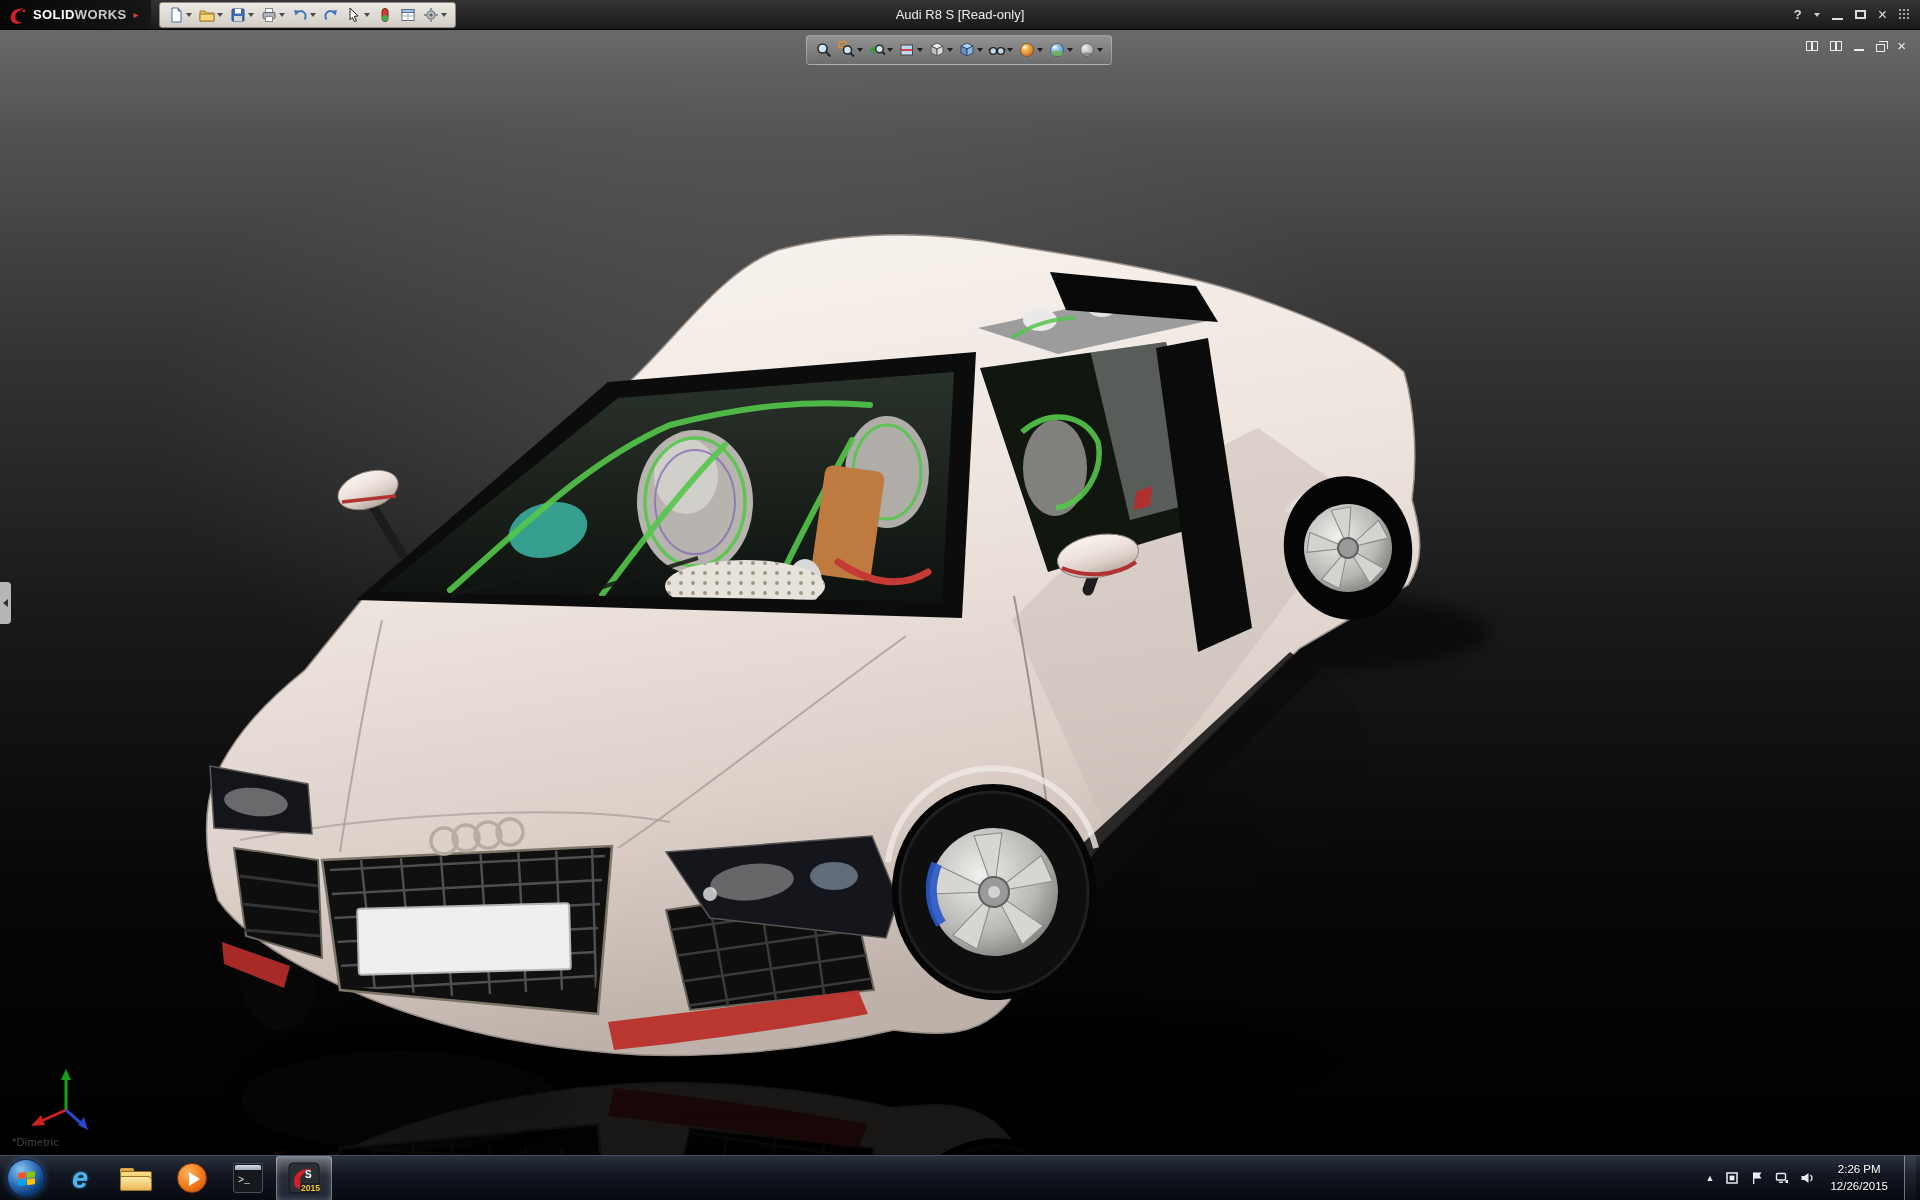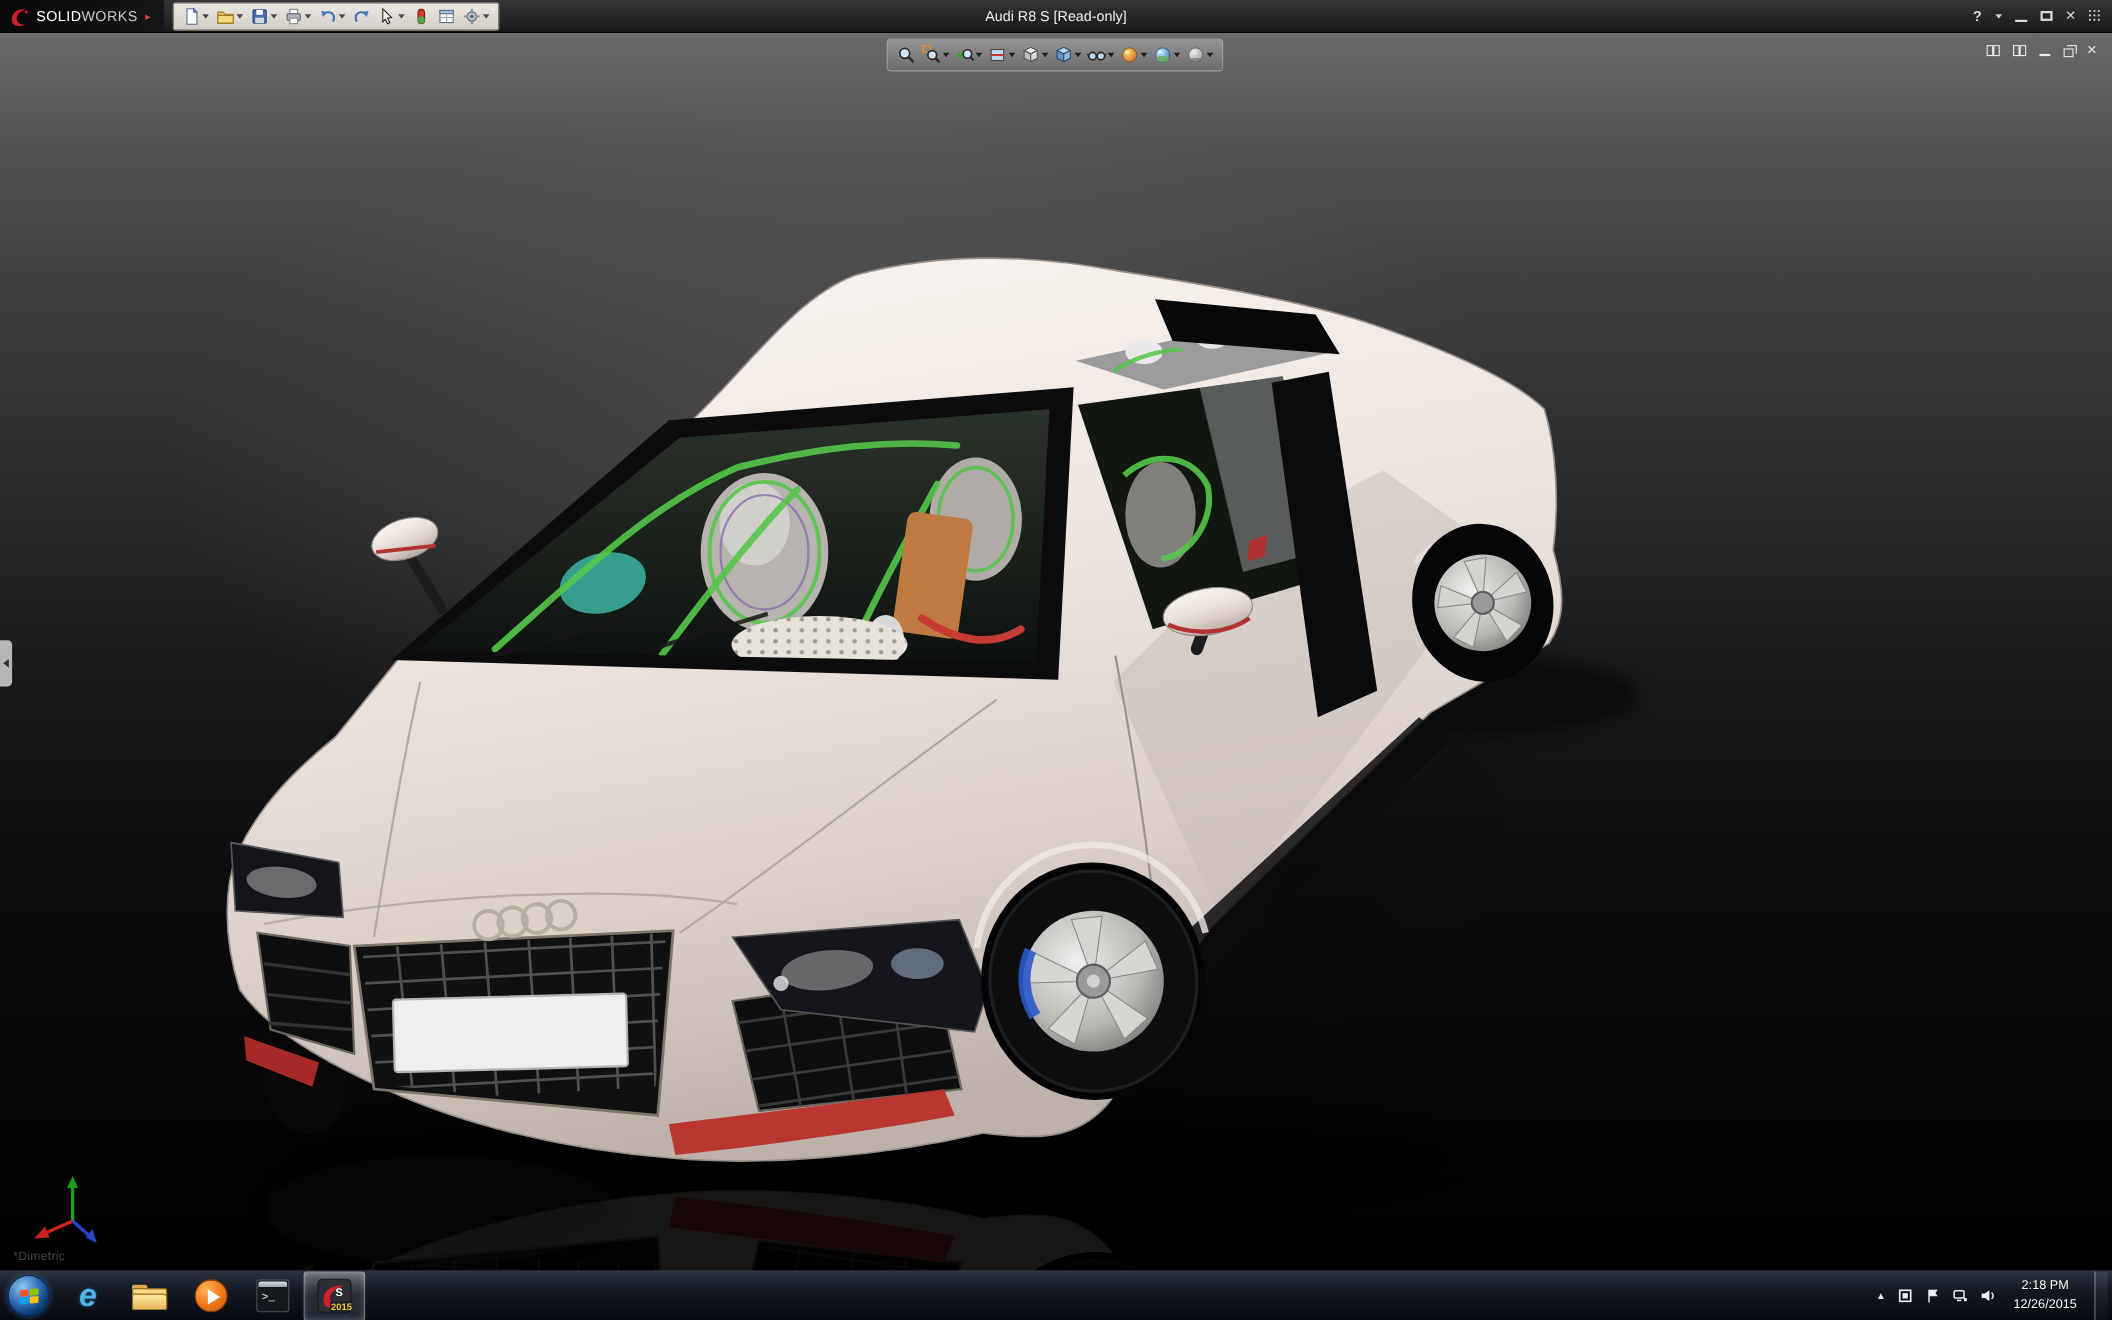--- a/index.html
+++ b/index.html
@@ -4,22 +4,22 @@
 <style>
   *{margin:0;padding:0;box-sizing:border-box}
   html,body{width:1920px;height:1200px;overflow:hidden;background:#000;font-family:"Liberation Sans",sans-serif}
   body{position:relative}
 
   
   .titlebar{position:absolute;top:0;left:0;width:1920px;height:30px;z-index:50;
     background:linear-gradient(#343434,#1a1a1a);display:flex;align-items:center;border-bottom:1px solid #000}
   .brand{display:flex;align-items:center;gap:5px;padding:0 12px 0 8px;height:100%;background:linear-gradient(90deg,#070707,#161616)}
   .brand-text{font-size:13px;letter-spacing:.4px;color:#fff;white-space:nowrap}
-  .brand-text b{font-weight:normal}
-  .brand-text .light{color:#c9c9c9;font-weight:normal}
+  .brand-text b{font-weight:bold}
+  .brand-text .light{color:#c9c9c9;font-weight:bold}
   .brand-caret{color:#e04040;font-size:10px;margin-left:2px;cursor:pointer}
   .toolbar-strip{display:flex;align-items:center;height:26px;margin-left:8px;padding:0 5px;
     background:linear-gradient(#ece9e3,#d2cec6);border:1px solid #8f8b83;border-radius:3px;gap:1px}
   .tb-btn{display:flex;align-items:center;height:24px;padding:0 3px;border-radius:2px;cursor:pointer;background:transparent;border:0}
   .tb-btn svg{width:16px;height:16px;display:block}
   .mt-caret{width:0;height:0;border-left:3px solid transparent;border-right:3px solid transparent;border-top:4px solid #4c4c4c;margin-left:2px}
   .win-title{position:absolute;left:50%;transform:translateX(-50%);color:#ececec;font-size:13px;white-space:nowrap}
   .win-controls{margin-left:auto;display:flex;align-items:center;gap:12px;padding-right:10px;color:#dcdcdc}
   .wc{cursor:pointer;display:flex;align-items:center;justify-content:center;height:18px}
   .wc-help{font-size:13px;font-weight:bold}
@@ -586,18 +586,18 @@
           <path d="M10.5,9 L13,9 L13,12 L10.5,12 Z" fill="#e8eef4"></path>
         </svg>
     </span>
     <span class="tray-ic">
       <svg viewBox="0 0 14 14">
           <polygon points="1.5,5 4.5,5 8.5,2 8.5,12 4.5,9 1.5,9" fill="#e8eef4"></polygon>
           <path d="M10.5,4 C12.5,6 12.5,8 10.5,10" stroke="#e8eef4" stroke-width="1.3" fill="none"></path>
         </svg>
     </span>
     <div class="clock">
-      <div>2:18 PM</div>
+      <div>2:26 PM</div>
       <div>12/26/2015</div>
     </div>
     <div class="show-desktop"></div>
   </div>
 </div>
 
 </body></html>

